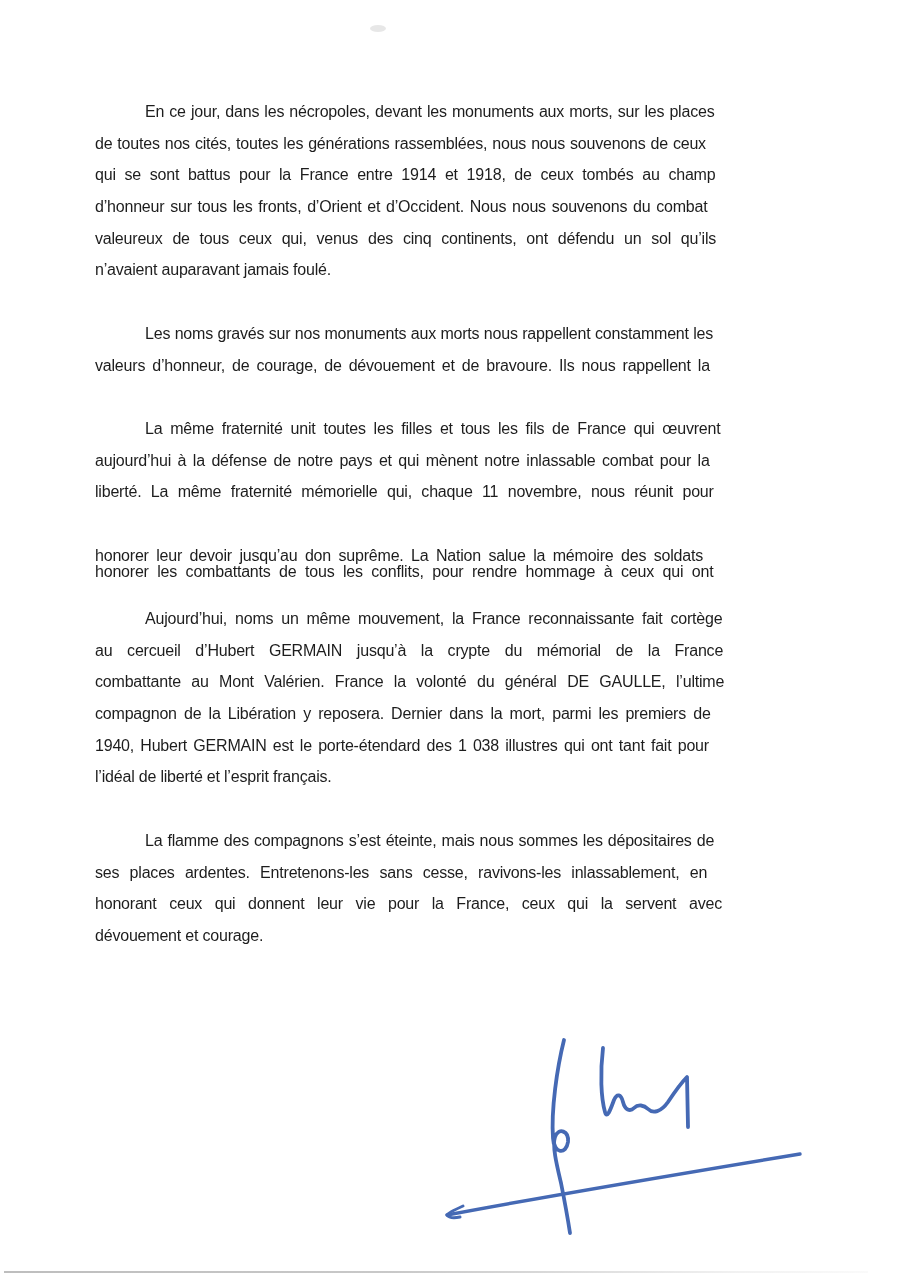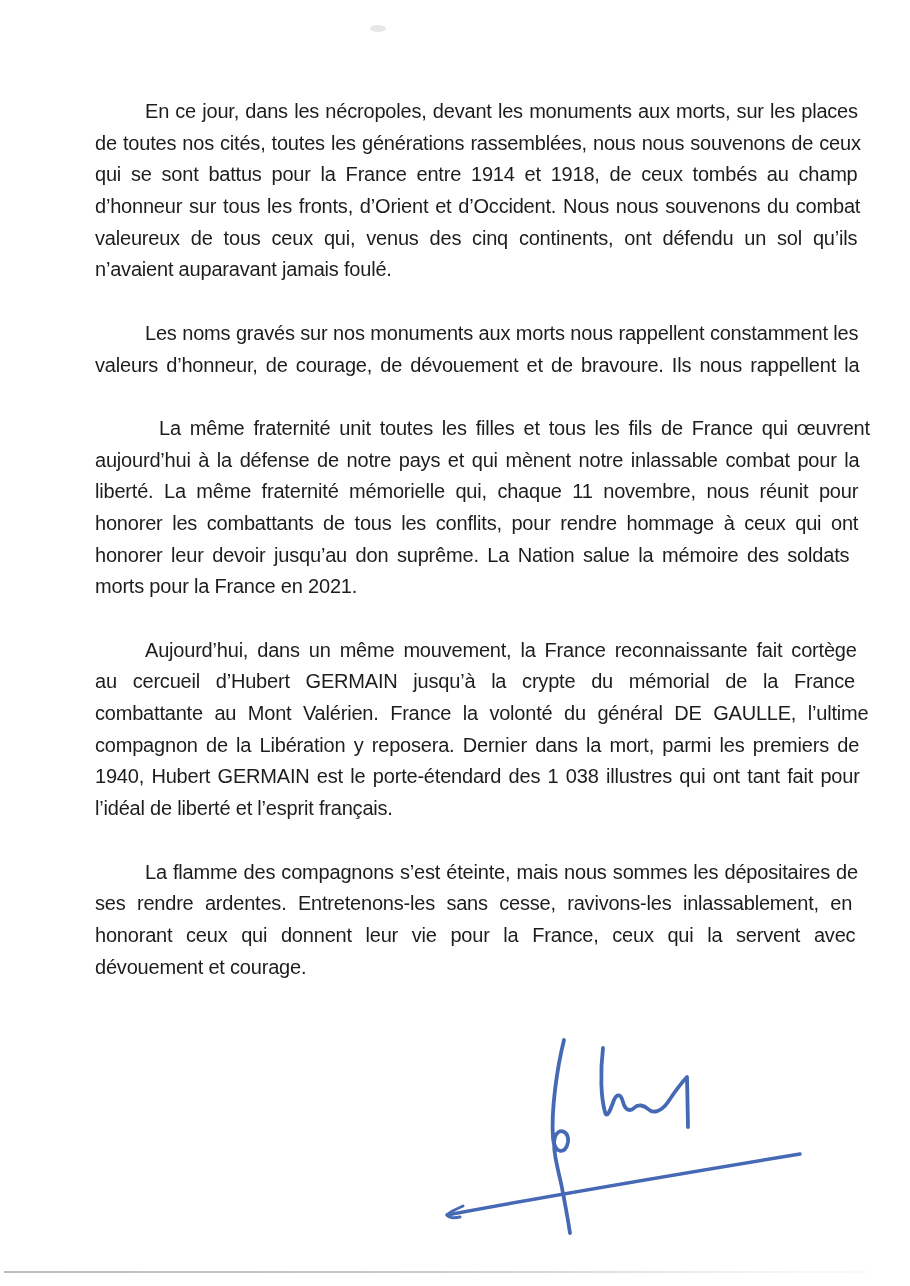--- a/index.html
+++ b/index.html
@@ -21,21 +21,21 @@
     top: 96px;
     width: 727px;
     color: #1d1d1d;
   }
   .para {
     margin: 0 0 31.7px 0;
   }
   .line {
     height: 31.7px;
     line-height: 31.7px;
-    font-size: 20px;
+    font-size: 16px;
     letter-spacing: -0.2px;
     white-space: nowrap;
     overflow: visible;
     text-decoration: underline;
   }
   .line.first {
     padding-left: 50px;
   }
   .line .ltxt {
     display: inline-block;
@@ -85,38 +85,37 @@
         <div class="line"><span class="ltxt" style="word-spacing: 4.49792px;">qui se sont battus pour la France entre 1914 et 1918, de ceux tombés au champ</span></div>
         <div class="line"><span class="ltxt" style="word-spacing: 1.51823px;">d’honneur sur tous les fronts, d’Orient et d’Occident. Nous nous souvenons du combat</span></div>
         <div class="line"><span class="ltxt" style="word-spacing: 5.5601px;">valeureux de tous ceux qui, venus des cinq continents, ont défendu un sol qu’ils</span></div>
         <div class="line last"><span class="ltxt">n’avaient auparavant jamais foulé.</span></div>
       </div>
       <div class="para">
         <div class="line first"><span class="ltxt" style="word-spacing: 0.21733px;">Les noms gravés sur nos monuments aux morts nous rappellent constamment les</span></div>
         <div class="line"><span class="ltxt" style="word-spacing: 2.8151px;">valeurs d’honneur, de courage, de dévouement et de bravoure. Ils nous rappellent la</span></div>
       </div>
       <div class="para">
-        <div class="line first"><span class="ltxt" style="word-spacing: 3.5625px; margin-left: 14px;">La même fraternité unit toutes les filles et tous les fils de France qui œuvrent</span></div>
+        <div class="line first"><span class="ltxt" style="word-spacing: 3.5625px;">La même fraternité unit toutes les filles et tous les fils de France qui œuvrent</span></div>
         <div class="line"><span class="ltxt" style="word-spacing: 2.2779px;">aujourd’hui à la défense de notre pays et qui mènent notre inlassable combat pour la</span></div>
         <div class="line"><span class="ltxt" style="word-spacing: 5.17045px;">liberté. La même fraternité mémorielle qui, chaque 11 novembre, nous réunit pour</span></div>
-        <div class="line"><span class="ltxt" style="word-spacing: 4.26442px;">honorer les combattants de tous les conflits, pour rendre hommage à ceux qui ont</span></div>
+        <div class="line"><span class="ltxt" style="word-spacing: 4.26442px; margin-top: 48px;">honorer les combattants de tous les conflits, pour rendre hommage à ceux qui ont</span></div>
         <div class="line"><span class="ltxt" style="word-spacing: 3.23047px;">honorer leur devoir jusqu’au don suprême. La Nation salue la mémoire des soldats</span></div>
-        <div class="line last"><span class="ltxt">morts pour la France en 2021.</span></div>
       </div>
       <div class="para">
-        <div class="line first"><span class="ltxt" style="word-spacing: 3.64062px;">Aujourd’hui, dans un même mouvement, la France reconnaissante fait cortège</span></div>
+        <div class="line first"><span class="ltxt" style="word-spacing: 3.64062px;">Aujourd’hui, noms un même mouvement, la France reconnaissante fait cortège</span></div>
         <div class="line"><span class="ltxt" style="word-spacing: 10.4531px;">au cercueil d’Hubert GERMAIN jusqu’à la crypte du mémorial de la France</span></div>
         <div class="line"><span class="ltxt" style="word-spacing: 6.16903px;">combattante au Mont Valérien. France la volonté du général DE GAULLE, l’ultime</span></div>
         <div class="line"><span class="ltxt" style="word-spacing: 2.91827px;">compagnon de la Libération y reposera. Dernier dans la mort, parmi les premiers de</span></div>
         <div class="line"><span class="ltxt" style="word-spacing: 1.99442px;">1940, Hubert GERMAIN est le porte-étendard des 1 038 illustres qui ont tant fait pour</span></div>
         <div class="line last"><span class="ltxt">l’idéal de liberté et l’esprit français.</span></div>
       </div>
       <div class="para">
         <div class="line first"><span class="ltxt" style="word-spacing: 0.809659px;">La flamme des compagnons s’est éteinte, mais nous sommes les dépositaires de</span></div>
-        <div class="line"><span class="ltxt" style="word-spacing: 6.03711px;">ses rendre ardentes. Entretenons-les sans cesse, ravivons-les inlassablement, en</span></div>
+        <div class="line"><span class="ltxt" style="word-spacing: 6.03711px;">ses places ardentes. Entretenons-les sans cesse, ravivons-les inlassablement, en</span></div>
         <div class="line"><span class="ltxt" style="word-spacing: 8.32933px;">honorant ceux qui donnent leur vie pour la France, ceux qui la servent avec</span></div>
         <div class="line last"><span class="ltxt">dévouement et courage.</span></div>
       </div>
     </div>
 
   <div class="signature-wrap">
     <svg width="380" height="215" viewBox="0 0 380 215">
       <g fill="none" stroke-linecap="round" stroke-linejoin="round" stroke="#4569b4">
 
         <path stroke-width="3.8" d="M 127,12

